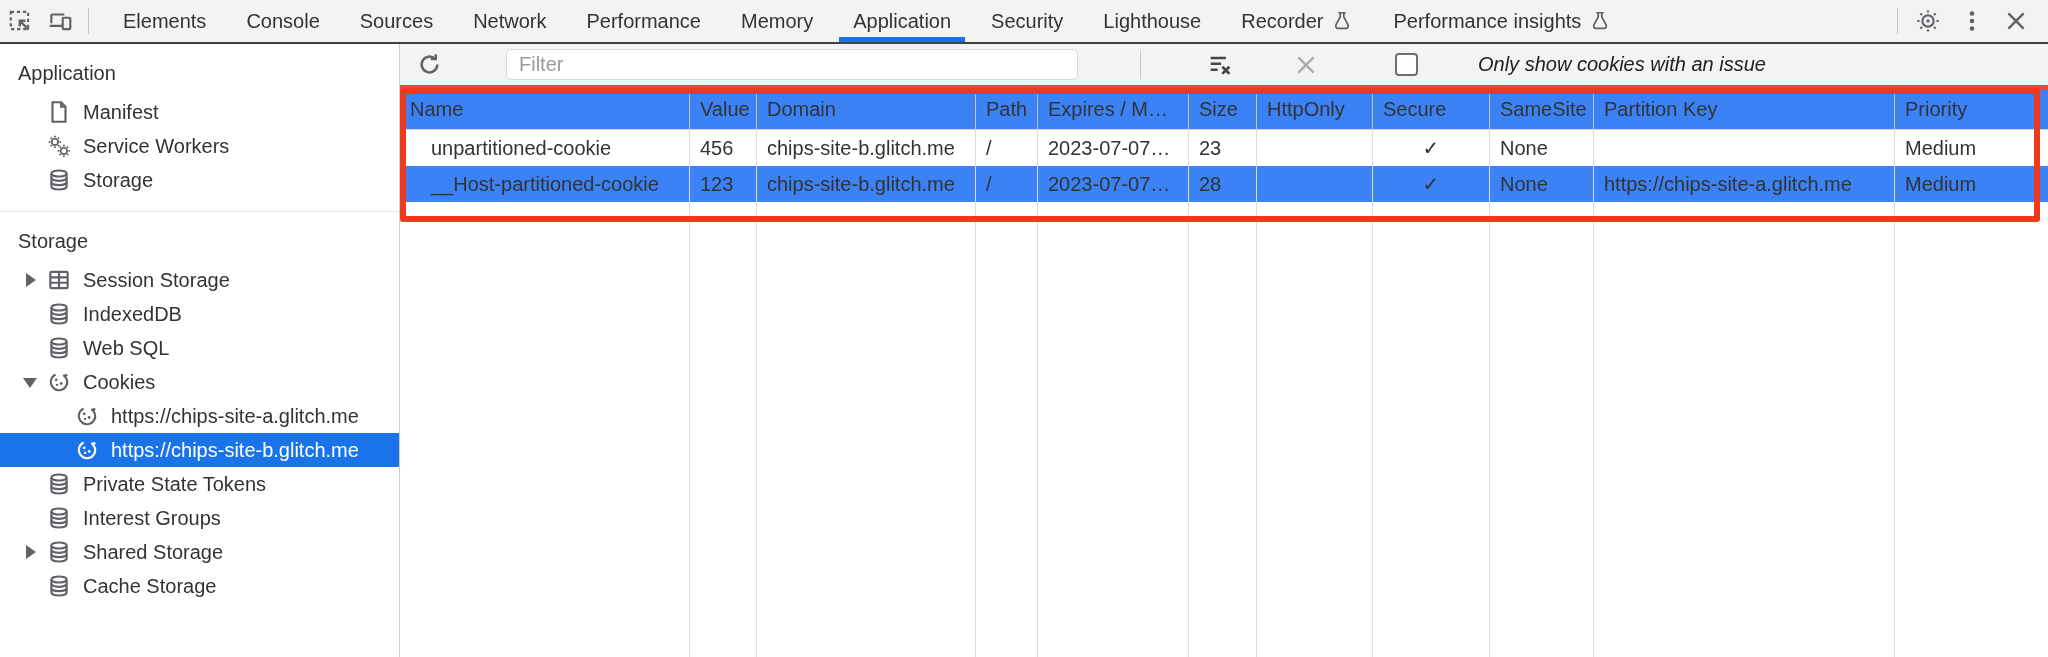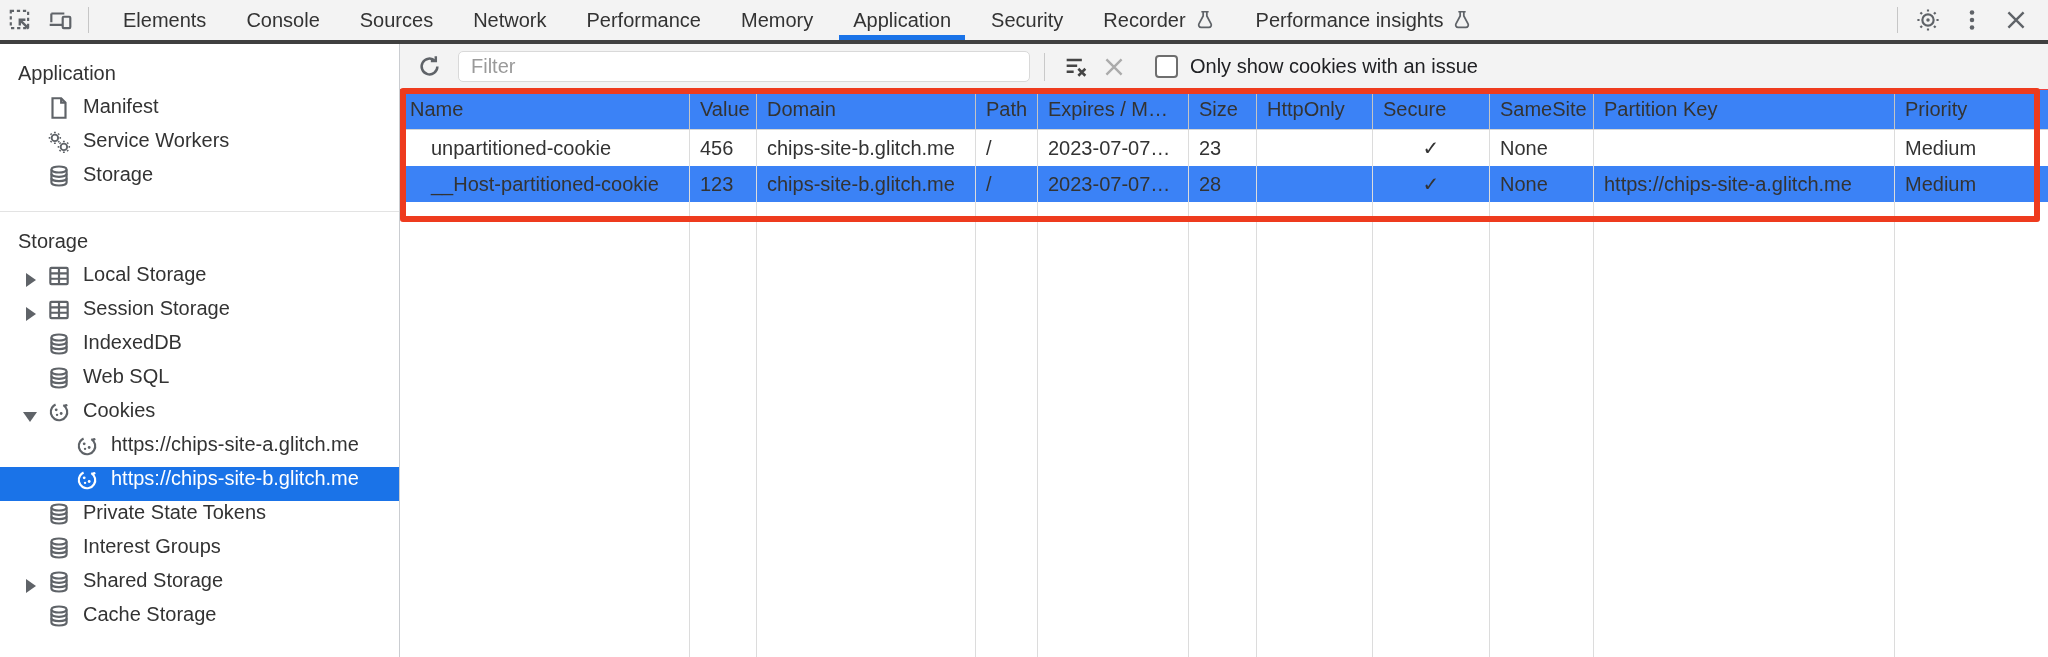--- a/index.html
+++ b/index.html
@@ -7,71 +7,71 @@
   body {
     font-family:"Liberation Sans", sans-serif;
     font-size:20px; color:#333; background:#fff; position:relative;
     -webkit-font-smoothing:antialiased;
   }
   svg { display:block; }
 
   
   #tabbar {
     position:absolute; top:0; left:0; width:2048px; height:44px;
-    background:#f3f3f3; border-bottom:4px solid #404040;
+    background:#f3f3f3; border-bottom:2px solid #404040;
     display:flex; align-items:center;
   }
   .tb-iconbtn { width:40px; height:36px; display:flex; align-items:center; justify-content:center; color:#5f6368; flex:0 0 auto; }
   .tb-divider { width:1px; height:26px; background:#c6c6c6; margin:0 8px; flex:0 0 auto; }
   #tabs { display:flex; height:100%; align-items:stretch; margin-left:6px; }
   .tab { position:relative; display:flex; align-items:center; padding:0 20px; color:#333; white-space:nowrap; cursor:default; }
   .tab .flask { margin-left:8px; color:#5f6368; }
   .tab.active::after { content:""; position:absolute; left:6px; right:6px; bottom:0; height:5px; background:var(--accent); }
   #tabbar-spacer { flex:1; }
   #tabbar-right { display:flex; align-items:center; margin-right:10px; }
   #tabbar-right .tb-iconbtn { width:44px; }
 
   
   #sidebar {
     position:absolute; top:44px; left:0; width:400px; bottom:0;
     background:#fff; border-right:1px solid #cacdd1; overflow:hidden;
   }
   .section-title { padding:18px 0 10px 18px; color:#333; }
   .section-sep { border-top:1px solid #e3e3e3; margin-top:14px; }
-  .tree-item { position:relative; height:34px; display:flex; align-items:flex-start; padding-left:46px; white-space:nowrap; }
+  .tree-item { position:relative; height:34px; display:flex; align-items:center; padding-left:46px; white-space:nowrap; }
   .tree-item.child { padding-left:74px; }
   .tree-item .ticon { width:26px; height:26px; margin-right:11px; color:#5f6368; flex:0 0 auto; }
   .tree-item.selected { background:var(--selection); color:#fff; }
   .tree-item.selected .ticon { color:#fff; }
   .caret-r { position:absolute; left:26px; top:50%; margin-top:-7px;
     width:0; height:0; border-top:7px solid transparent; border-bottom:7px solid transparent; border-left:10px solid #5f6368; }
   .caret-d { position:absolute; left:23px; top:50%; margin-top:-4px;
     width:0; height:0; border-left:7px solid transparent; border-right:7px solid transparent; border-top:10px solid #5f6368; }
 
   
   #main { position:absolute; top:44px; left:400px; right:0; bottom:0; background:#fff; }
   #cookie-toolbar {
-    height:46px; background:#f3f3f3; border-bottom:1px solid #ef4444;
-    display:flex; align-items:center; padding:0 10px;
+    height:46px; background:#f3f3f3; border-bottom:5px solid #ef4444;
+    display:flex; align-items:center; padding:0 10px;gap:48px;
   }
   .tool-iconbtn { width:38px; height:38px; display:flex; align-items:center; justify-content:center; color:#5f6368; flex:0 0 auto; }
   #filter-input {
     width:572px; height:31px; margin-left:10px; padding:0 12px;
     border:1px solid #d9d9d9; border-radius:5px; background:#fff;
     font-family:"Liberation Sans", sans-serif; font-size:20px; color:#333; outline:none;
   }
   #filter-input::placeholder { color:#9a9a9a; }
   .tool-divider { width:1px; height:28px; background:#c9c9c9; margin:0 12px 0 14px; }
   .icon-dark { color:#454545; }
   .icon-disabled { color:#ababab; }
   .checkbox {
     width:23px; height:23px; border:2px solid #6e6e6e; border-radius:4px;
     background:#fff; margin-left:22px; flex:0 0 auto;
   }
-  #issues-label { margin-left:12px; color:#202124; white-space:nowrap; }
+  #issues-label { margin-left:12px; color:#202124; white-space:nowrap;font-style:italic; }
 
   
   #tablearea { position:absolute; top:46px; left:0; right:0; bottom:0; background:#fff; }
   #cookie-grid {
     display:grid;
     grid-template-columns:290px 67px 219px 62px 151px 68px 116px 117px 104px 301px minmax(0,1fr);
   }
   .hcell {
     height:40px; line-height:39px; background:#3b82f6;
     border-bottom:1px solid #d5d5d5; border-right:1px solid #c4c4c4;
@@ -134,20 +134,23 @@
     <div class="tab">
         <span>Memory</span>
       </div>
     <div class="tab active">
         <span>Application</span>
       </div>
     <div class="tab">
         <span>Security</span>
       </div>
     <div class="tab">
+        <span>Lighthouse</span>
+      </div>
+    <div class="tab">
       <span>Recorder</span>
       <span class="flask">
         <svg width="22" height="22" viewBox="0 0 24 24" fill="none" stroke="currentColor" stroke-width="1.9">
           <path d="M8 3h8 M10 3v4.6L5.4 16.2a2.6 2.6 0 0 0 2.3 3.8h8.6a2.6 2.6 0 0 0 2.3-3.8L14 7.6V3"></path>
         </svg>
       </span>
     </div>
     <div class="tab">
       <span>Performance insights</span>
       <span class="flask">
@@ -214,30 +217,20 @@
         <path d="M5 6v12c0 1.6 3.1 2.8 7 2.8s7-1.2 7-2.8V6"></path>
         <path d="M5 10c0 1.6 3.1 2.8 7 2.8s7-1.2 7-2.8 M5 14c0 1.6 3.1 2.8 7 2.8s7-1.2 7-2.8"></path>
       </svg>
     </span>
     <span>Storage</span>
   </div>
 
   <div class="section-sep"></div>
   <div class="section-title">Storage</div>
 
-  <div class="tree-item">
-    <span class="caret-r"></span>
-    <span class="ticon">
-      <svg width="26" height="26" viewBox="0 0 24 24" fill="none" stroke="currentColor" stroke-width="2">
-        <rect x="4" y="4.5" width="16" height="15" rx="1"></rect>
-        <path d="M4 9.5h16 M4 14.5h16 M12 4.5v15"></path>
-      </svg>
-    </span>
-    <span>Local Storage</span>
-  </div>
 
   <div class="tree-item">
     <span class="caret-r"></span>
     <span class="ticon">
       <svg width="26" height="26" viewBox="0 0 24 24" fill="none" stroke="currentColor" stroke-width="2">
         <rect x="4" y="4.5" width="16" height="15" rx="1"></rect>
         <path d="M4 9.5h16 M4 14.5h16 M12 4.5v15"></path>
       </svg>
     </span>
     <span>Session Storage</span>

